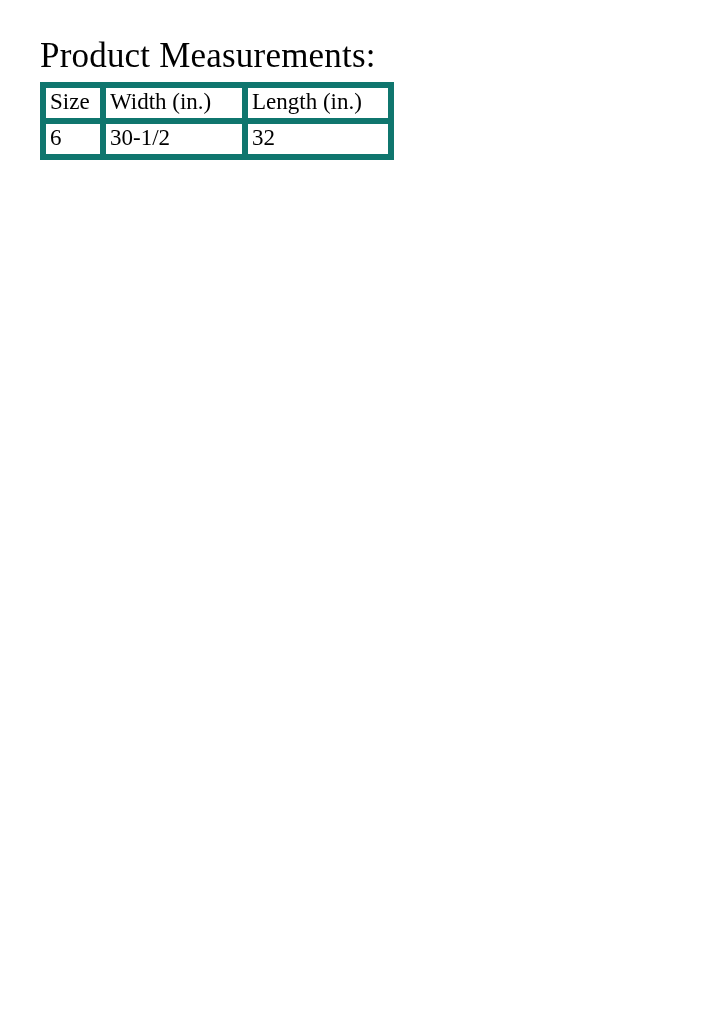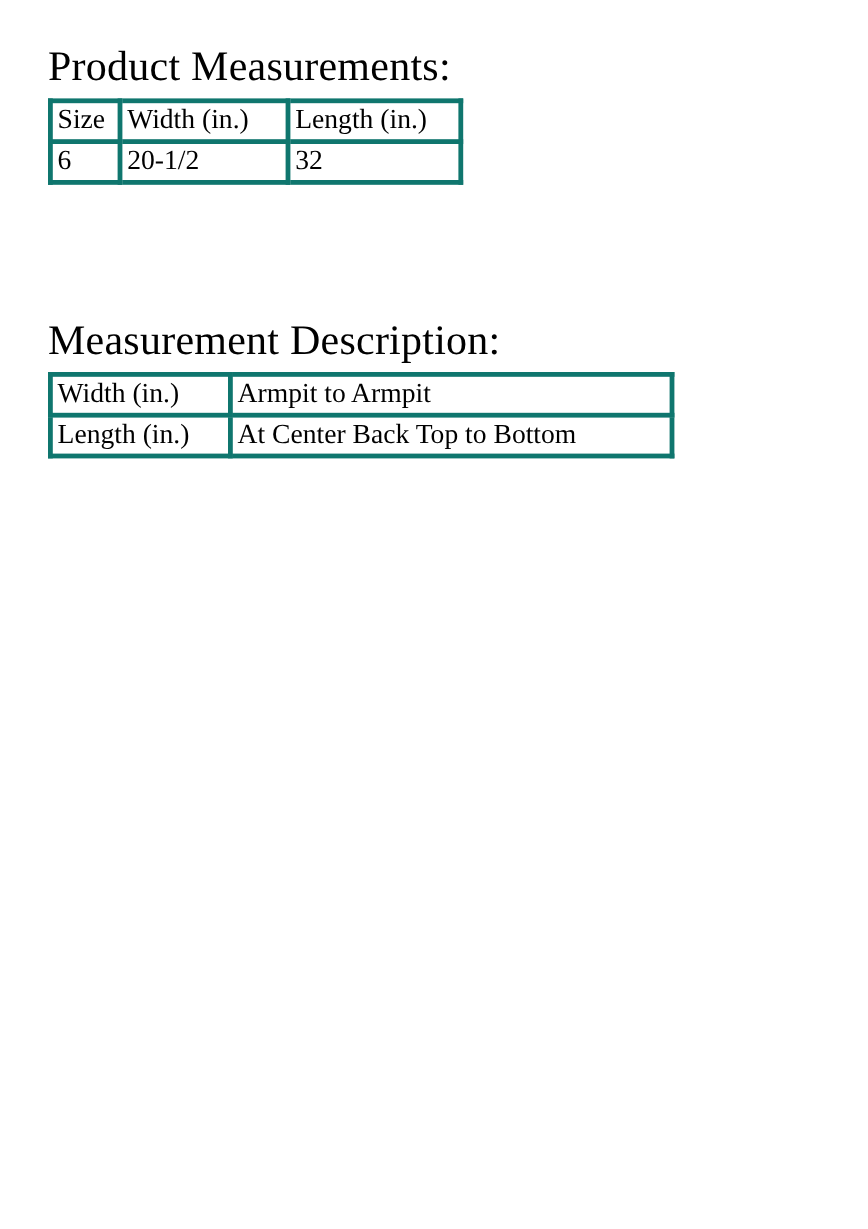--- a/index.html
+++ b/index.html
@@ -33,21 +33,21 @@
     letter-spacing: 0.2px;
   }
   table.data {
     border-collapse: collapse;
     border-spacing: 0;
     font-family: "Liberation Serif", serif;
     font-size: 23px;
     line-height: 26px;
   }
   table.data td, table.data th {
-    border: 4px solid #0f766e;
+    border: 6px solid #0f766e;
     padding: 1px 4px 3px 4px;
     text-align: left;
     font-weight: normal;
     vertical-align: top;
     white-space: nowrap;
   }
   
   #product-measurements-table td.col-size,
   #product-measurements-table th.col-size {
     min-width: 46px;
@@ -83,39 +83,23 @@
       <thead>
         <tr>
           <th class="col-size">Size</th>
           <th class="col-width">Width (in.)</th>
           <th class="col-length">Length (in.)</th>
         </tr>
       </thead>
       <tbody>
         <tr>
           <td class="col-size">6</td>
-          <td class="col-width">20-1/2</td>
+          <td class="col-width">30-1/2</td>
           <td class="col-length">32</td>
         </tr>
       </tbody>
     </table>
   </div>
 
   <div class="gap-block"></div>
 
-  <div class="section">
-    <h1 class="section-title">Measurement Description:</h1>
-
-    <table class="data" id="measurement-description-table">
-      <tbody>
-        <tr>
-          <td class="col-term">Width (in.)</td>
-          <td class="col-desc">Armpit to Armpit</td>
-        </tr>
-        <tr>
-          <td class="col-term">Length (in.)</td>
-          <td class="col-desc">At Center Back Top to Bottom</td>
-        </tr>
-      </tbody>
-    </table>
-  </div>
 
 </div>
 
 </body></html>

